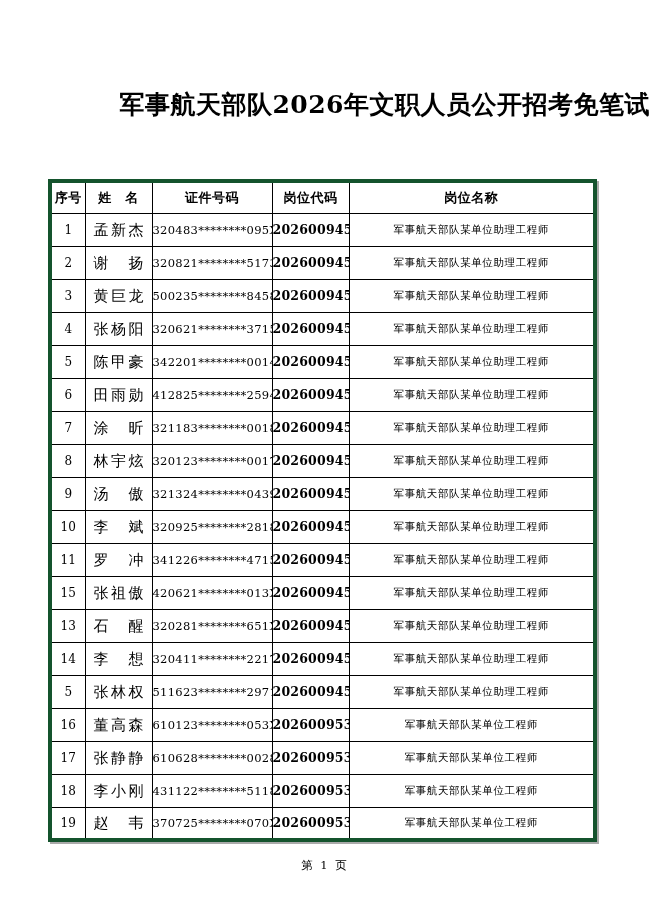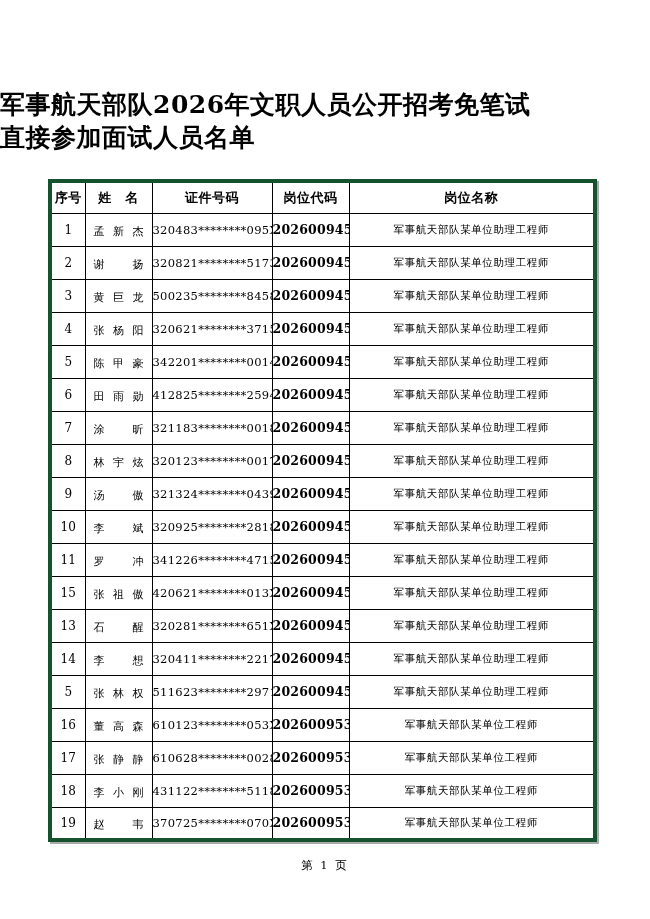--- a/index.html
+++ b/index.html
@@ -6,21 +6,21 @@
   body {
     width: 650px; height: 919px;
     background: #ffffff;
     position: relative;
     color: #000000;
     font-family: "DejaVu Serif", "Liberation Serif", serif;
     overflow: hidden;
   }
   .title {
     position: absolute; top: 88px; left: 0; width: 650px;
-    margin: 0; text-align: left;
+    margin: 0; text-align: right;
     font-size: 25px; font-weight: bold; line-height: 33px;
     letter-spacing: 0.5px;
     font-family: "DejaVu Serif", "Liberation Serif", serif;
   }
   .title .tline { display: block; }
   table.roster {
     position: absolute; left: 48px; top: 179px;
     width: 545px;
     border-collapse: collapse; table-layout: fixed;
     border: 4px solid #14532d;
@@ -35,38 +35,37 @@
   .roster thead tr { height: 32px; }
   .roster tbody tr { height: 33px; }
   .th {
     font-family: "DejaVu Sans", "Liberation Sans", sans-serif;
     font-size: 13px; font-weight: bold; letter-spacing: 0.5px;
   }
   .td-no  { font-size: 12px; }
   .name-span {
     display: inline-block; width: 50px;
     text-align: justify; text-align-last: justify;
-    font-size: 11px; line-height: 15px;
+    font-size: 15px; line-height: 15px;
   }
   .td-id   { font-size: 11.5px; letter-spacing: 0.3px; }
   .td-code { font-size: 12.5px; font-weight: bold; letter-spacing: 0.2px; }
   .td-pos  { font-size: 10.5px; letter-spacing: 0.6px; margin-left: 19px; }
   .footer {
     position: absolute; top: 858px; left: 0; width: 650px;
     text-align: center; font-size: 11.5px; letter-spacing: 2px;
   }
 </style>
 </head>
 <body>
 
 <div class="page">
 
   <h1 class="title">
     <span class="tline">军事航天部队2026年文职人员公开招考免笔试</span>
-    <span class="tline">直接参加面试人员名单</span>
   </h1>
 
   <table class="roster">
     <colgroup>
       <col style="width:35px">
       <col style="width:67px">
       <col style="width:120px">
       <col style="width:77px">
       <col style="width:246px">
     </colgroup>

